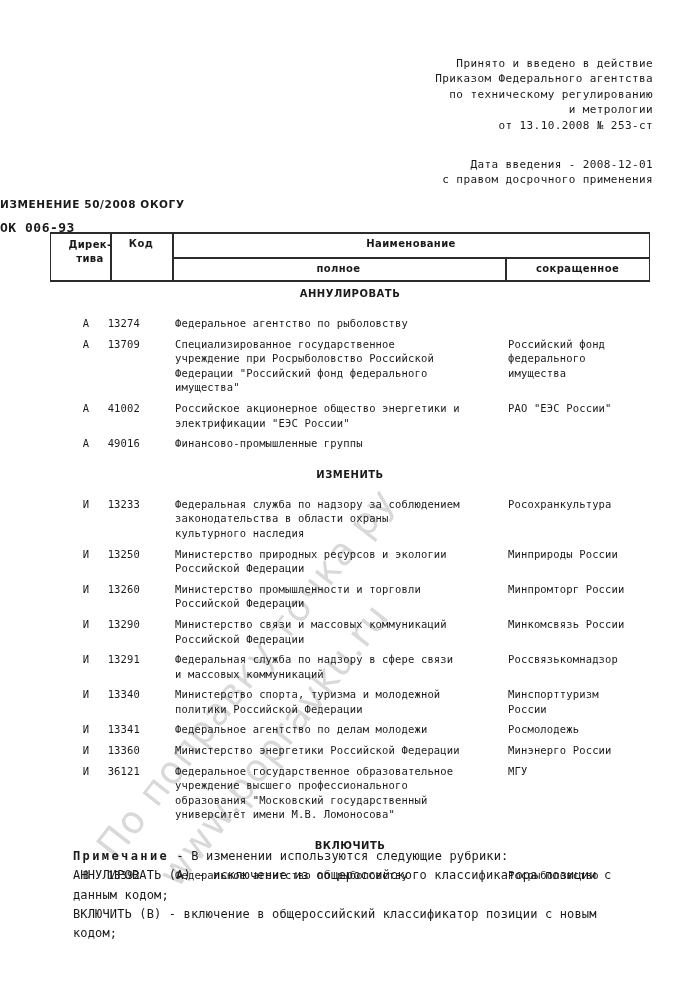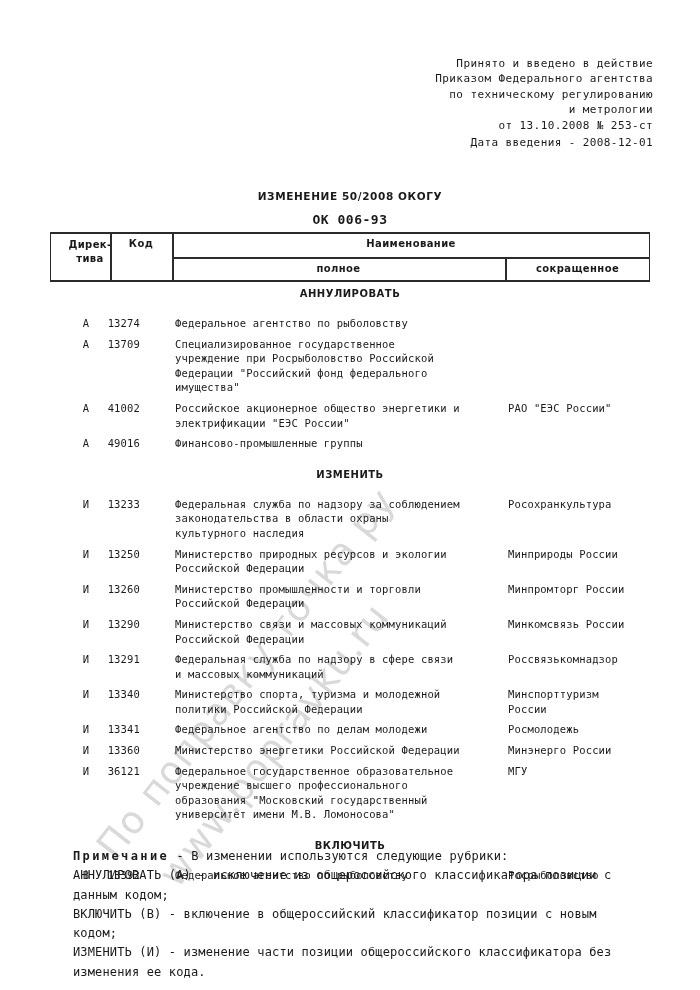--- a/index.html
+++ b/index.html
@@ -56,33 +56,33 @@
   .doc-header {
     position: absolute;
     top: 56px;
     right: 47px;
     text-align: right;
     font-size: 11px;
     line-height: 15.4px;
     letter-spacing: 0.4px;
   }
   .doc-header .blk2 {
-    margin-top: 2px;
+    margin-top: 24px;
   }
   .doc-header div {
     white-space: nowrap;
   }
 
   
   .title-block {
     position: absolute;
-    top: 188px;
+    top: 196px;
     left: 0;
     width: 700px;
-    text-align: center;
+    text-align: left;
     font-family: "DejaVu Sans", "Liberation Sans", sans-serif;
     font-weight: bold;
     font-size: 10.5px;
     line-height: 16px;
     letter-spacing: 0.6px;
   }
   .title-block .t-code {
     font-family: "DejaVu Sans Mono", "Liberation Mono", monospace;
     font-weight: bold;
     letter-spacing: 0.5px;
@@ -240,20 +240,21 @@
 
 <div class="page">
 
   <div class="doc-header">
     <div>Принято и введено в действие</div>
     <div>Приказом Федерального агентства</div>
     <div>по техническому регулированию</div>
     <div>и метрологии</div>
     <div>от 13.10.2008 № 253-ст</div>
     <div class="blk2">Дата введения - 2008-12-01</div>
+    <div>с правом досрочного применения</div>
   </div>
 
   <div class="title-block">
     <div>ИЗМЕНЕНИЕ 50/2008 ОКОГУ</div>
     <div class="t-code">ОК 006-93</div>
   </div>
 
   <div class="tbl">
     <div class="outer"></div>
     <div class="vline vline-1"></div>
@@ -276,20 +277,23 @@
           <div class="c-code">13274</div>
           <div class="c-full">Федеральное агентство по рыболовству</div>
         </div>
         <div class="row" style="margin-top: 6px;">
           <div class="c-dir">А</div>
           <div class="c-code">13709</div>
           <div class="c-full">Специализированное государственное
 учреждение при Росрыболовство Российской
 Федерации "Российский фонд федерального
 имущества"</div>
+          <div class="c-short">Российский фонд
+федерального
+имущества</div>
         </div>
         <div class="row" style="margin-top: 6px;">
           <div class="c-dir">А</div>
           <div class="c-code">41002</div>
           <div class="c-full">Российское акционерное общество энергетики и
 электрификации "ЕЭС России"</div>
           <div class="c-short">РАО "ЕЭС России"</div>
         </div>
         <div class="row" style="margin-top: 6px;">
           <div class="c-dir">А</div>
@@ -373,16 +377,15 @@
           <div class="c-full">Федеральное агентство по рыболовству</div>
           <div class="c-short">Росрыболовство</div>
         </div>
       </div>
     </div>
 
   <div class="note">
     <p><span class="note-label">Примечание</span><span> - В изменении используются следующие рубрики:</span></p>
     <p>АННУЛИРОВАТЬ (А) - исключение из общероссийского классификатора позиции с данным кодом;</p>
     <p>ВКЛЮЧИТЬ (В) - включение в общероссийский классификатор позиции с новым кодом;</p>
-    <p>ИЗМЕНИТЬ (И) - изменение части позиции общероссийского классификатора без изменения ее кода.</p>
   </div>
 
 </div>
 
 </body></html>

